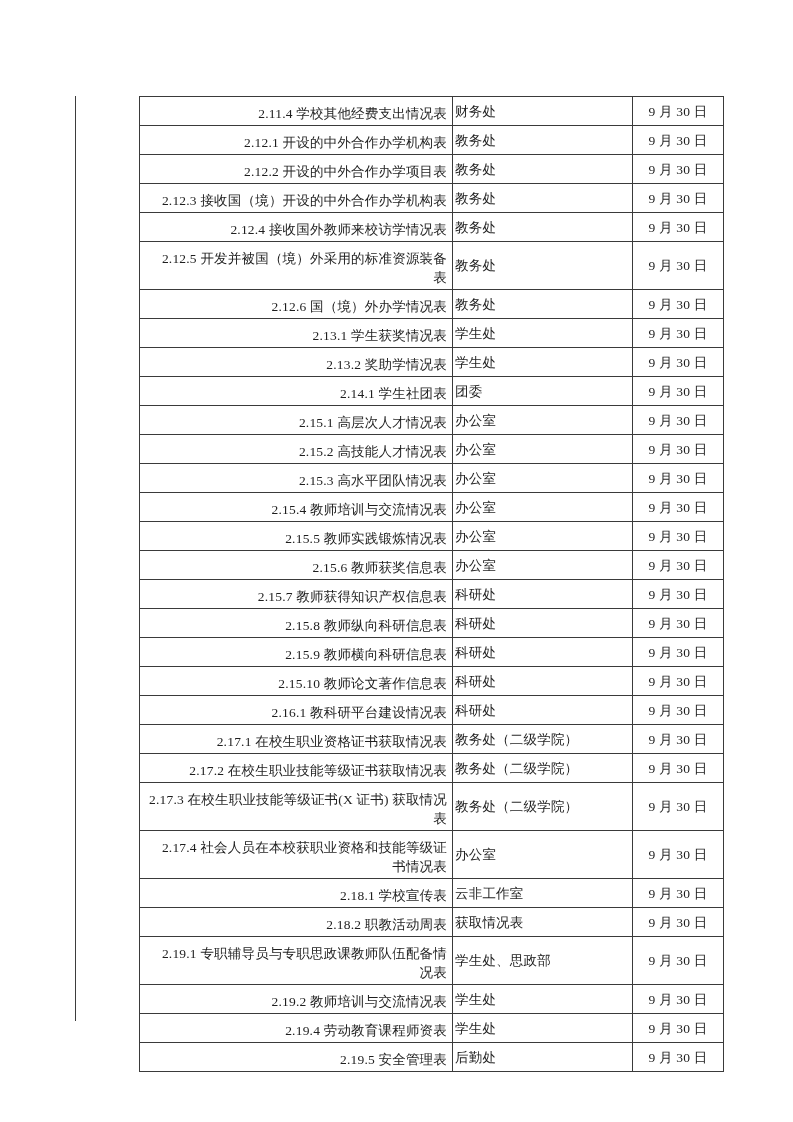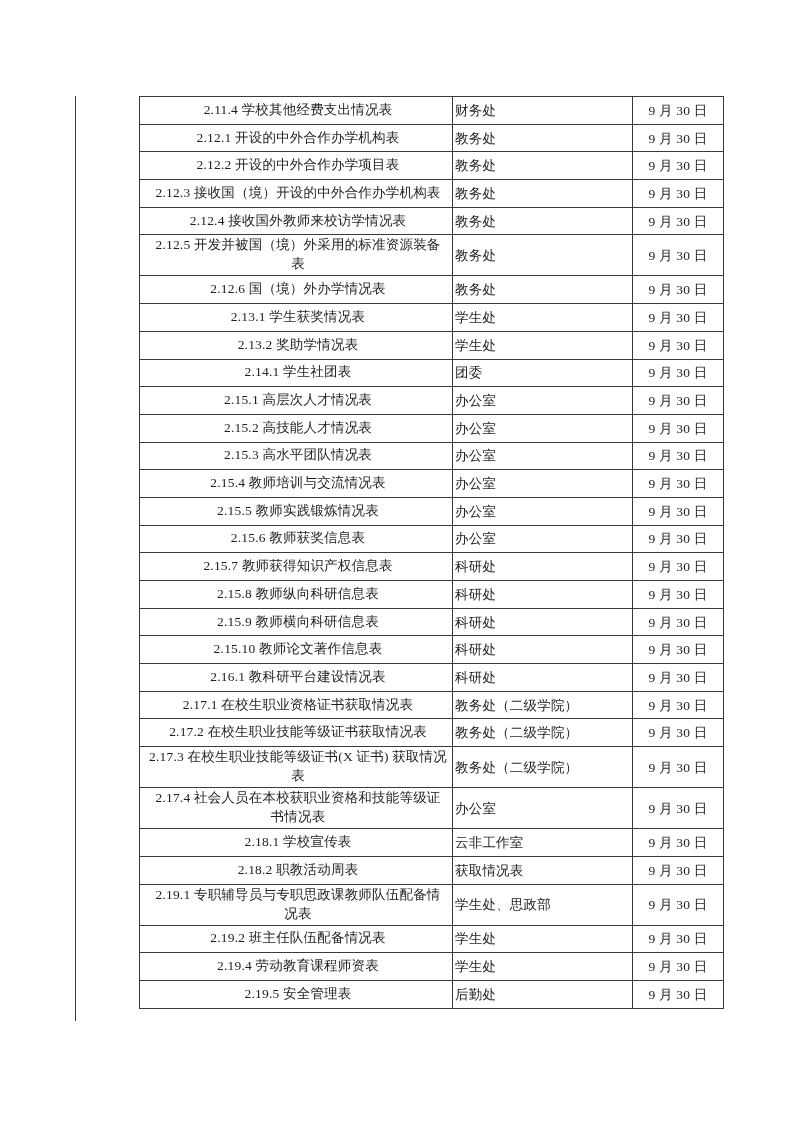--- a/index.html
+++ b/index.html
@@ -43,22 +43,22 @@
     border-right: 1.1px solid #3a3a3a;
     border-top: 1.8px solid #3a3a3a;
     border-bottom: 1.8px solid #3a3a3a;
     font-size: 13.5px;
     line-height: 19px;
     vertical-align: middle;
     letter-spacing: 0.2px;
     word-break: break-all;
   }
   td.c-item {
-    text-align: center;
-    padding: 0 5px 2px 9px;
+    text-align: right;
+    padding: 7px 5px 2px 9px;
   }
   td.c-dept {
     text-align: left;
     padding: 2px 2px;
   }
   td.c-date {
     text-align: center;
     padding: 0 2px;
     white-space: nowrap;
   }
@@ -239,21 +239,21 @@
       <td class="c-date">9 月 30 日</td>
     </tr>
 
     <tr>
       <td class="c-item">2.19.1 专职辅导员与专职思政课教师队伍配备情况表</td>
       <td class="c-dept">学生处、思政部</td>
       <td class="c-date">9 月 30 日</td>
     </tr>
 
     <tr>
-      <td class="c-item">2.19.2 班主任队伍配备情况表</td>
+      <td class="c-item">2.19.2 教师培训与交流情况表</td>
       <td class="c-dept">学生处</td>
       <td class="c-date">9 月 30 日</td>
     </tr>
 
 
     <tr>
       <td class="c-item">2.19.4 劳动教育课程师资表</td>
       <td class="c-dept">学生处</td>
       <td class="c-date">9 月 30 日</td>
     </tr>

